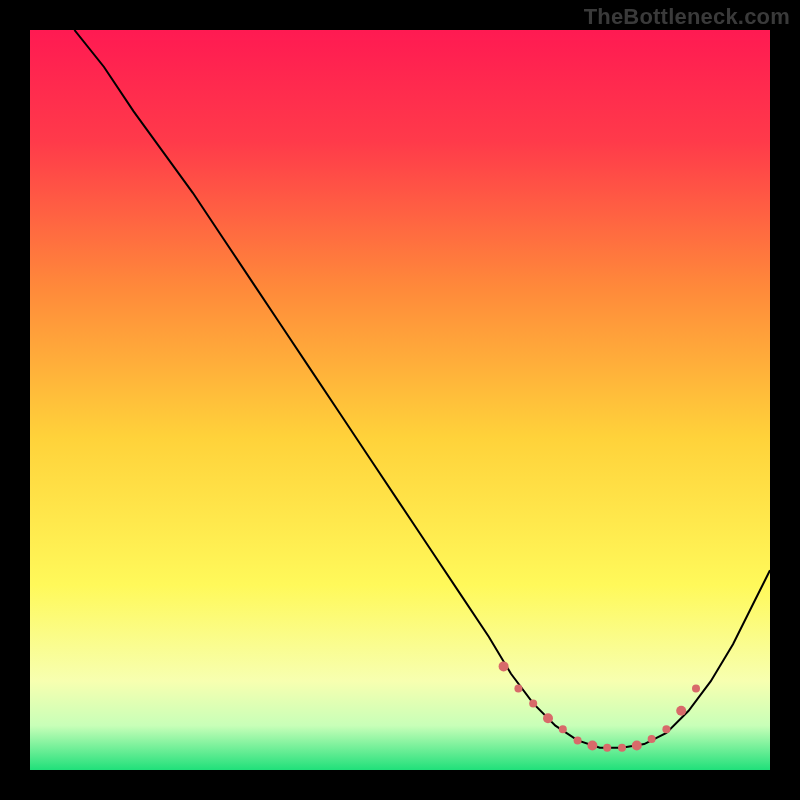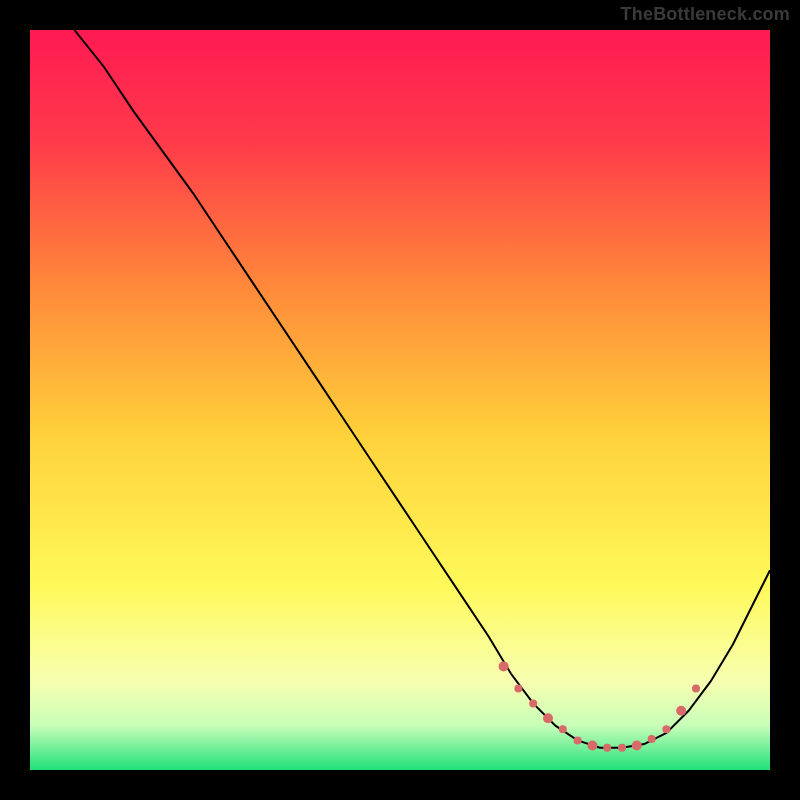--- a/index.html
+++ b/index.html
@@ -15,21 +15,21 @@
     position: relative;
     width: 800px;
     height: 800px;
     background: #000;
   }
   .watermark {
     position: absolute;
     top: 4px;
     right: 10px;
     color: #3a3a3a;
-    font-size: 18px;
+    font-size: 22px;
     font-weight: 600;
     letter-spacing: 0.2px;
     z-index: 5;
   }
   .plot {
     position: absolute;
     left: 30px;
     top: 30px;
     width: 740px;
     height: 740px;

